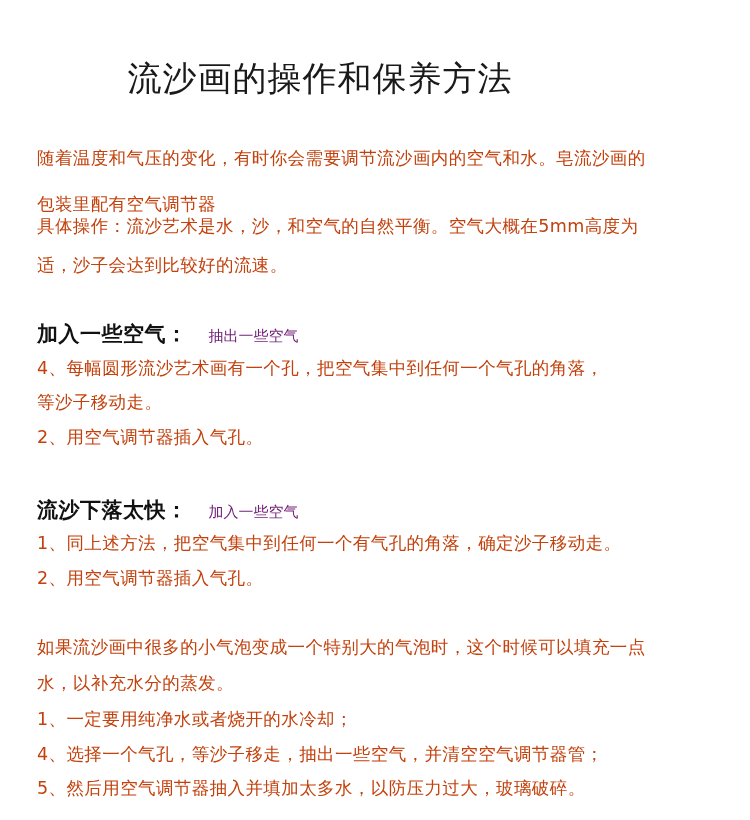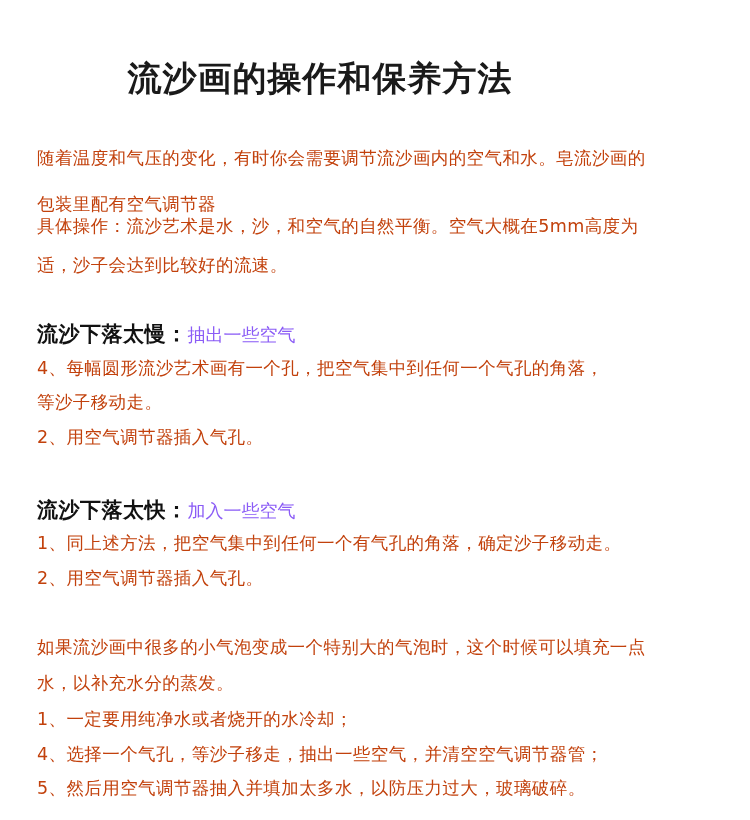--- a/index.html
+++ b/index.html
@@ -15,21 +15,21 @@
       color: #1a1a1a;
       position: relative;
     }
     .title {
       position: absolute;
       top: 56px;
       left: 0;
       width: 640px;
       text-align: center;
       font-size: 34px;
-      font-weight: bold;
+      font-weight: normal;
       letter-spacing: 1px;
       color: #1a1a1a;
     }
     .line {
       position: absolute;
       left: 37px;
       font-size: 17.5px;
       line-height: 24px;
       white-space: nowrap;
       color: #c2410c;
@@ -41,40 +41,40 @@
       white-space: nowrap;
       line-height: 28px;
     }
     .heading .h-strong {
       font-size: 21px;
       font-weight: bold;
       color: #111;
       letter-spacing: 0.5px;
     }
     .heading .h-sub {
-      font-size: 18px;
-      color: #8b5cf6;
-      margin-left: 0;
+      font-size: 15px;
+      color: #701a75;
+      margin-left: 21px;
     }
   </style>
 </head>
 <body>
 
 <div class="title">流沙画的操作和保养方法</div>
 
 <div>
   <div class="line" style="top:146px">随着温度和气压的变化，有时你会需要调节流沙画内的空气和水。皂流沙画的</div>
   <div class="line" style="top:192px">包装里配有空气调节器</div>
   <div class="line" style="top:214px">具体操作：流沙艺术是水，沙，和空气的自然平衡。空气大概在5mm高度为</div>
   <div class="line" style="top:253px">适，沙子会达到比较好的流速。</div>
 </div>
 
 <div>
   <div class="heading" style="top:320px">
-    <span class="h-strong">流沙下落太慢：</span><span class="h-sub">抽出一些空气</span>
+    <span class="h-strong">加入一些空气：</span><span class="h-sub">抽出一些空气</span>
   </div>
   <div class="line" style="top:356px">4、每幅圆形流沙艺术画有一个孔，把空气集中到任何一个气孔的角落，</div>
   <div class="line" style="top:390px">等沙子移动走。</div>
   <div class="line" style="top:425px">2、用空气调节器插入气孔。</div>
 </div>
 
 <div>
   <div class="heading" style="top:496px">
     <span class="h-strong">流沙下落太快：</span><span class="h-sub">加入一些空气</span>
   </div>

